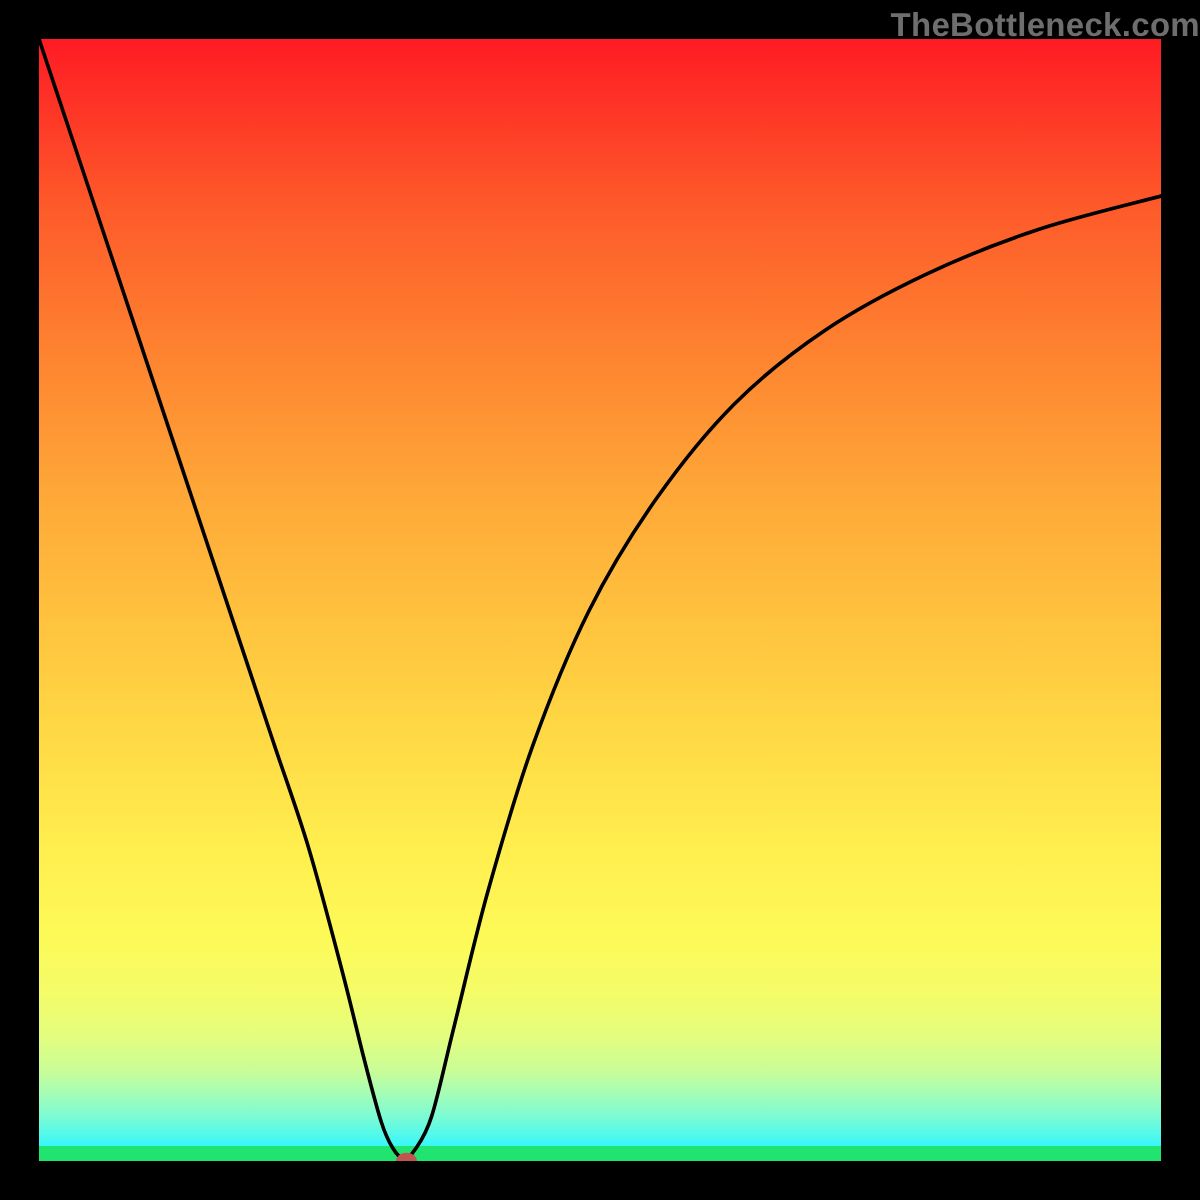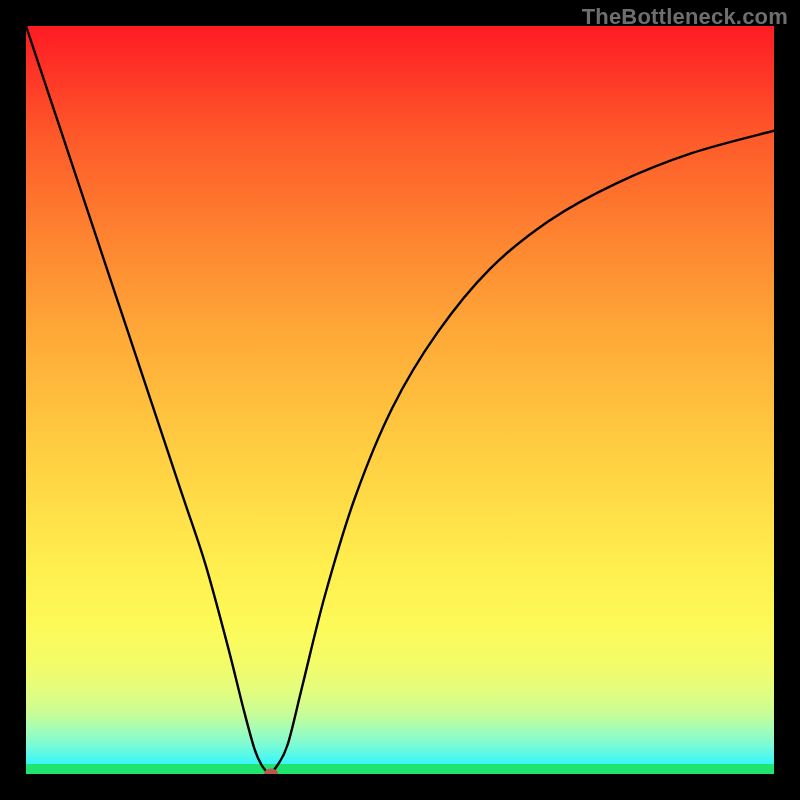--- a/index.html
+++ b/index.html
@@ -6,21 +6,21 @@
   html, body { width: 800px; height: 800px; overflow: hidden; background: #000; }
   .frame {
     position: relative;
     width: 800px;
     height: 800px;
     background: #000;
   }
   .watermark {
     position: absolute;
     top: 4px;
-    right: 12px;
+    right: 0;
     font-family: Arial, Helvetica, sans-serif;
     font-size: 22px;
     font-weight: 600;
     color: #6e6e6e;
     letter-spacing: 0.2px;
   }
   .plot {
     position: absolute;
     left: 26px;
     top: 26px;

